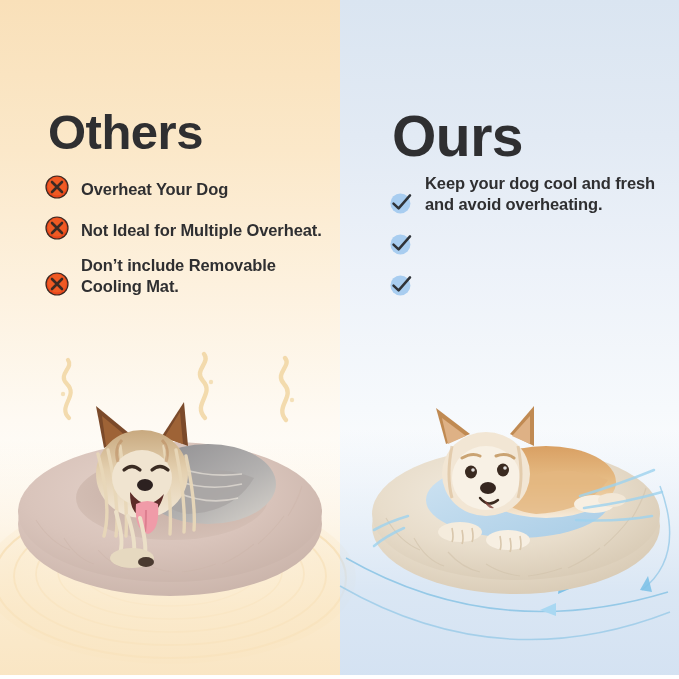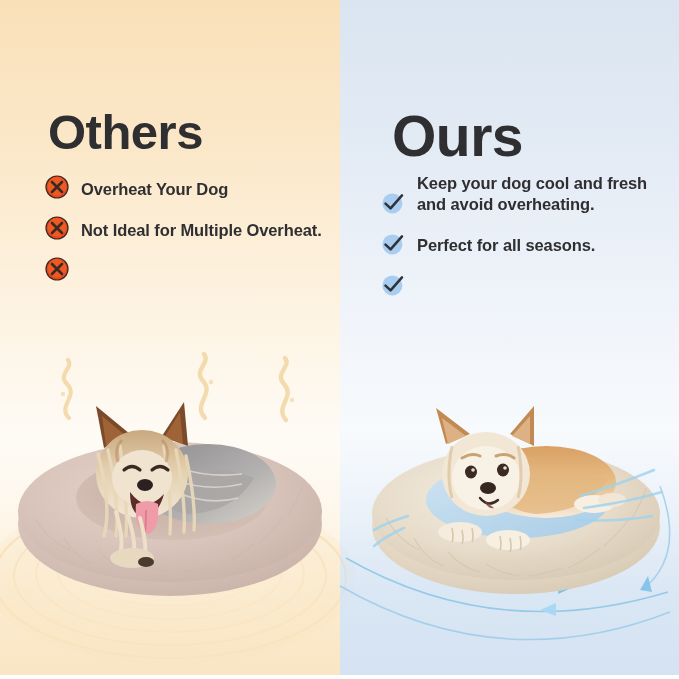--- a/index.html
+++ b/index.html
@@ -33,21 +33,21 @@
   .title{
     position:absolute;font-weight:700;color:#2f2f31;
     letter-spacing:-0.5px;line-height:1;
   }
   .title-left{left:48px;top:108px;font-size:49px;}
   .title-right{left:392px;top:108px;font-size:57px;text-align:right;}
 
   
   .list{position:absolute;}
   .list-left{left:44px;top:173px;width:290px;}
-  .list-right{left:380px;top:173px;width:280px;}
+  .list-right{left:388px;top:173px;width:280px;}
   .row{display:flex;align-items:flex-end;margin-bottom:14px;}
   .row:last-child{margin-bottom:0;}
   .ico{flex:0 0 auto;width:26px;height:26px;margin-right:11px;margin-top:1px;}
   .txt{
     font-size:16.5px;font-weight:700;color:#2f2f31;
     line-height:1.28;letter-spacing:-0.1px;
   }
   .row-right .txt{line-height:1.3;}
 
   
@@ -295,20 +295,21 @@
 
     <div class="row">
       <span class="ico">
         <svg width="26" height="26" viewBox="0 0 26 26">
           <circle cx="13" cy="13" r="11.6" fill="#3b2a23"></circle>
           <circle cx="13" cy="13" r="10.4" fill="#e8471c"></circle>
           <circle cx="13" cy="12.2" r="9.2" fill="#ef5a23"></circle>
           <path d="M8 8 L18 18 M18 8 L8 18" stroke="#3b2a23" stroke-width="2.6" stroke-linecap="round"></path>
         </svg>
       </span>
+      <span class="txt">Don’t include Removable Cooling Mat.</span>
     </div>
 
   </div>
 
   <div class="list list-right">
 
     <div class="row row-right">
       <span class="ico">
         <svg width="26" height="26" viewBox="0 0 26 26">
           <circle cx="12.4" cy="13.4" r="10" fill="#a8cdf0"></circle>
@@ -318,21 +319,20 @@
       <span class="txt">Keep your dog cool and fresh and avoid overheating.</span>
     </div>
 
     <div class="row row-right">
       <span class="ico">
         <svg width="26" height="26" viewBox="0 0 26 26">
           <circle cx="12.4" cy="13.4" r="10" fill="#a8cdf0"></circle>
           <path d="M5.5 13.6 L10.6 18.4 L22 5.4" stroke="#2f3338" stroke-width="2.5" fill="none" stroke-linecap="round" stroke-linejoin="round"></path>
         </svg>
       </span>
-      <span class="txt">Perfect for all seasons.</span>
     </div>
 
     <div class="row row-right">
       <span class="ico">
         <svg width="26" height="26" viewBox="0 0 26 26">
           <circle cx="12.4" cy="13.4" r="10" fill="#a8cdf0"></circle>
           <path d="M5.5 13.6 L10.6 18.4 L22 5.4" stroke="#2f3338" stroke-width="2.5" fill="none" stroke-linecap="round" stroke-linejoin="round"></path>
         </svg>
       </span>
     </div>

